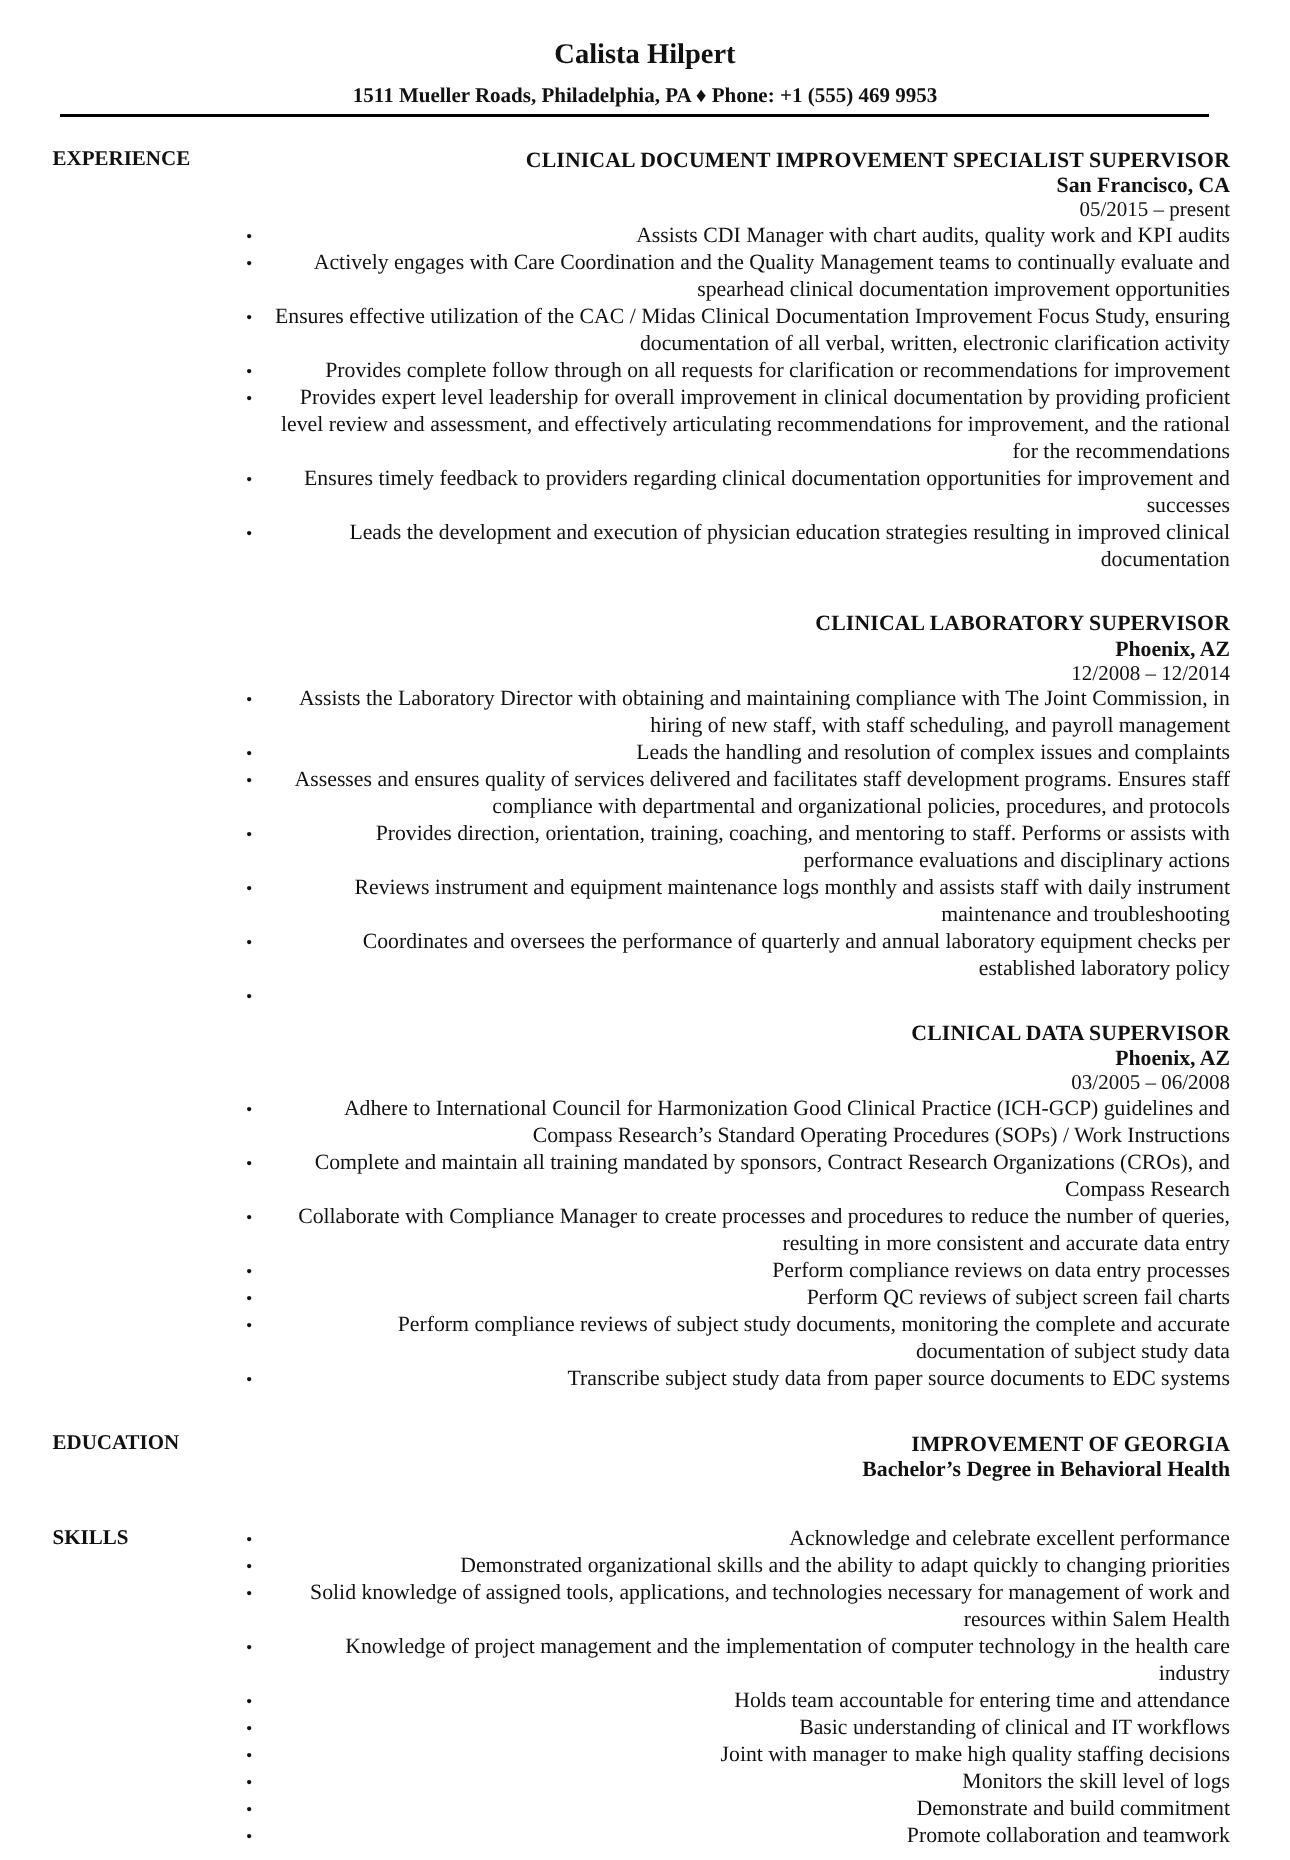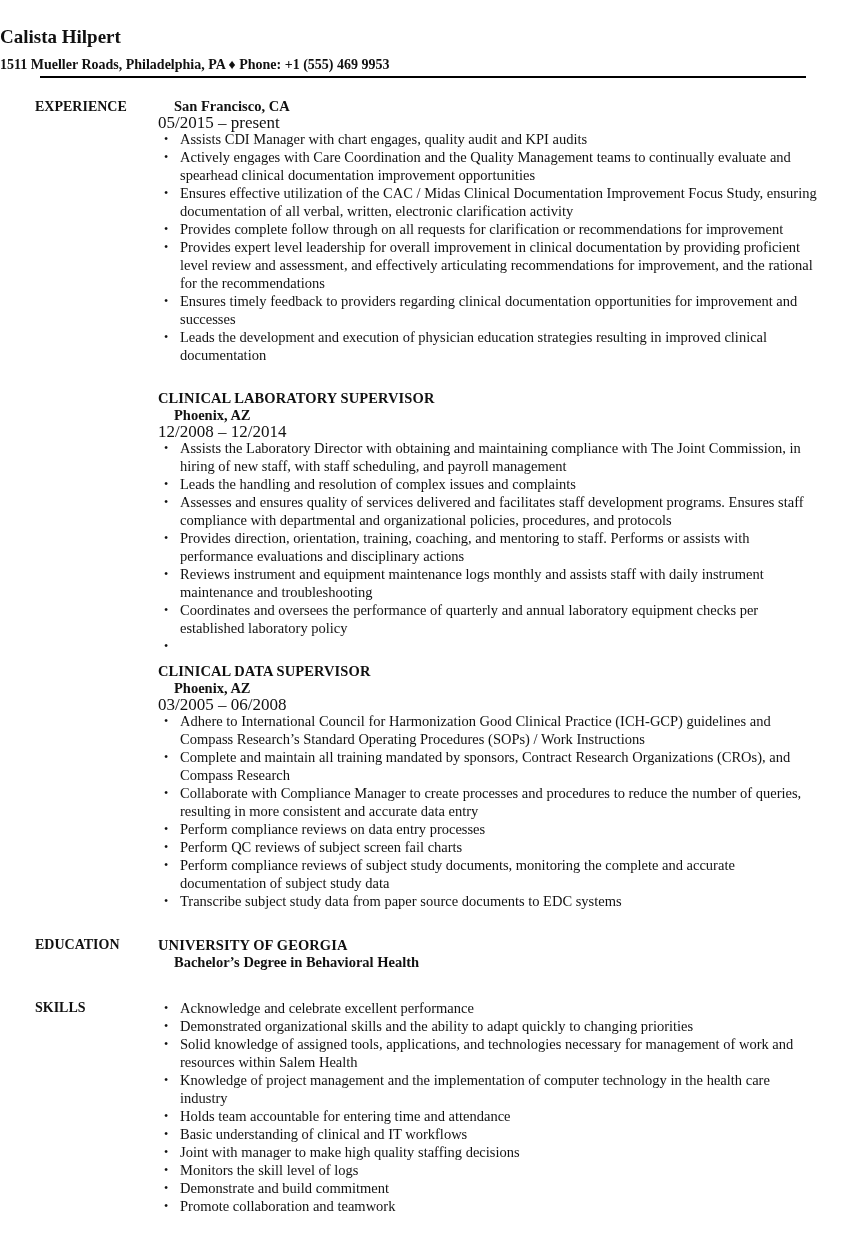--- a/index.html
+++ b/index.html
@@ -1,40 +1,40 @@
 <!DOCTYPE html>
 <html><head>
 <meta charset="utf-8">
 <style>
   html, body { margin: 0; padding: 0; background: #ffffff; }
   body {
     width: 860px; height: 1240px; overflow: hidden; position: relative;
     font-family: "Liberation Serif", serif; color: #111111;
   }
-  .header { }
+  .header { text-align: center; }
   .name {
     font-weight: bold; font-size: 19px; padding-top: 26px; height: 22px; line-height: 22px;
   }
   .contact {
     font-weight: bold; font-size: 14px; margin-top: 9px; line-height: 16px;
   }
   .rule {
     margin: 3px 54px 0 40px; border-top: 2px solid #000; height: 0;
   }
   .section {
-    position: relative; padding-left: 158px; margin-right: 40px;
+    position: relative; padding-left: 158px; margin-right: 40px; text-align: right;
   }
   .section-label {
     position: absolute; left: 35px; top: 0; font-weight: bold; font-size: 14px; line-height: 18px;
   }
   .job-title {
     font-weight: bold; font-size: 14.5px; line-height: 18px; letter-spacing: 0.1px;
   }
   .loc { font-weight: bold; font-size: 14.5px; line-height: 17px; margin-left: 16px; }
-  .dates { font-size: 17px; line-height: 15px; }
+  .dates { font-size: 14px; line-height: 15px; }
   ul { margin: 0; padding: 0; list-style: none; }
   li {
     position: relative; padding-left: 22px; font-size: 14.5px; line-height: 18px;
   }
   li .bullet {
     position: absolute; left: 6px; top: 0; font-size: 12px;
   }
   .exp { margin-top: 20px; }
   .job + .job { margin-top: 25px; }
   .edu { margin-top: 26px; }
@@ -51,24 +51,25 @@
     <span>♦</span>
     <span>Phone: +1 (555) 469 9953</span>
   </div>
 </div>
 <div class="rule"></div>
 
 <div class="section exp">
   <div class="section-label">EXPERIENCE</div>
   <div id="jobs">
       <div class="job">
+        <div class="job-title">CLINICAL DOCUMENT IMPROVEMENT SPECIALIST SUPERVISOR</div>
         <div class="loc">San Francisco, CA</div>
         <div class="dates">05/2015 – present</div>
         <ul>
-          <li><span class="bullet">•</span><span>Assists CDI Manager with chart engages, quality audit and KPI audits</span></li>
+          <li><span class="bullet">•</span><span>Assists CDI Manager with chart audits, quality work and KPI audits</span></li>
           <li><span class="bullet">•</span><span>Actively engages with Care Coordination and the Quality Management teams to continually evaluate and spearhead clinical documentation improvement opportunities</span></li>
           <li><span class="bullet">•</span><span>Ensures effective utilization of the CAC / Midas Clinical Documentation Improvement Focus Study, ensuring documentation of all verbal, written, electronic clarification activity</span></li>
           <li><span class="bullet">•</span><span>Provides complete follow through on all requests for clarification or recommendations for improvement</span></li>
           <li><span class="bullet">•</span><span>Provides expert level leadership for overall improvement in clinical documentation by providing proficient level review and assessment, and effectively articulating recommendations for improvement, and the rational for the recommendations</span></li>
           <li><span class="bullet">•</span><span>Ensures timely feedback to providers regarding clinical documentation opportunities for improvement and successes</span></li>
           <li><span class="bullet">•</span><span>Leads the development and execution of physician education strategies resulting in improved clinical documentation</span></li>
         </ul>
       </div>
       <div class="job">
         <div class="job-title">CLINICAL LABORATORY SUPERVISOR</div>
@@ -96,21 +97,21 @@
           <li><span class="bullet">•</span><span>Perform QC reviews of subject screen fail charts</span></li>
           <li><span class="bullet">•</span><span>Perform compliance reviews of subject study documents, monitoring the complete and accurate documentation of subject study data</span></li>
           <li><span class="bullet">•</span><span>Transcribe subject study data from paper source documents to EDC systems</span></li>
         </ul>
       </div>
     </div>
 </div>
 
 <div class="section edu">
   <div class="section-label">EDUCATION</div>
-  <div class="job-title">UNIVERSITY OF GEORGIA</div>
+  <div class="job-title">IMPROVEMENT OF GEORGIA</div>
   <div class="loc">Bachelor’s Degree in Behavioral Health</div>
 </div>
 
 <div class="section skills">
   <div class="section-label">SKILLS</div>
   <ul id="skills-list">
       <li><span class="bullet">•</span><span>Acknowledge and celebrate excellent performance</span></li>
       <li><span class="bullet">•</span><span>Demonstrated organizational skills and the ability to adapt quickly to changing priorities</span></li>
       <li><span class="bullet">•</span><span>Solid knowledge of assigned tools, applications, and technologies necessary for management of work and resources within Salem Health</span></li>
       <li><span class="bullet">•</span><span>Knowledge of project management and the implementation of computer technology in the health care industry</span></li>

